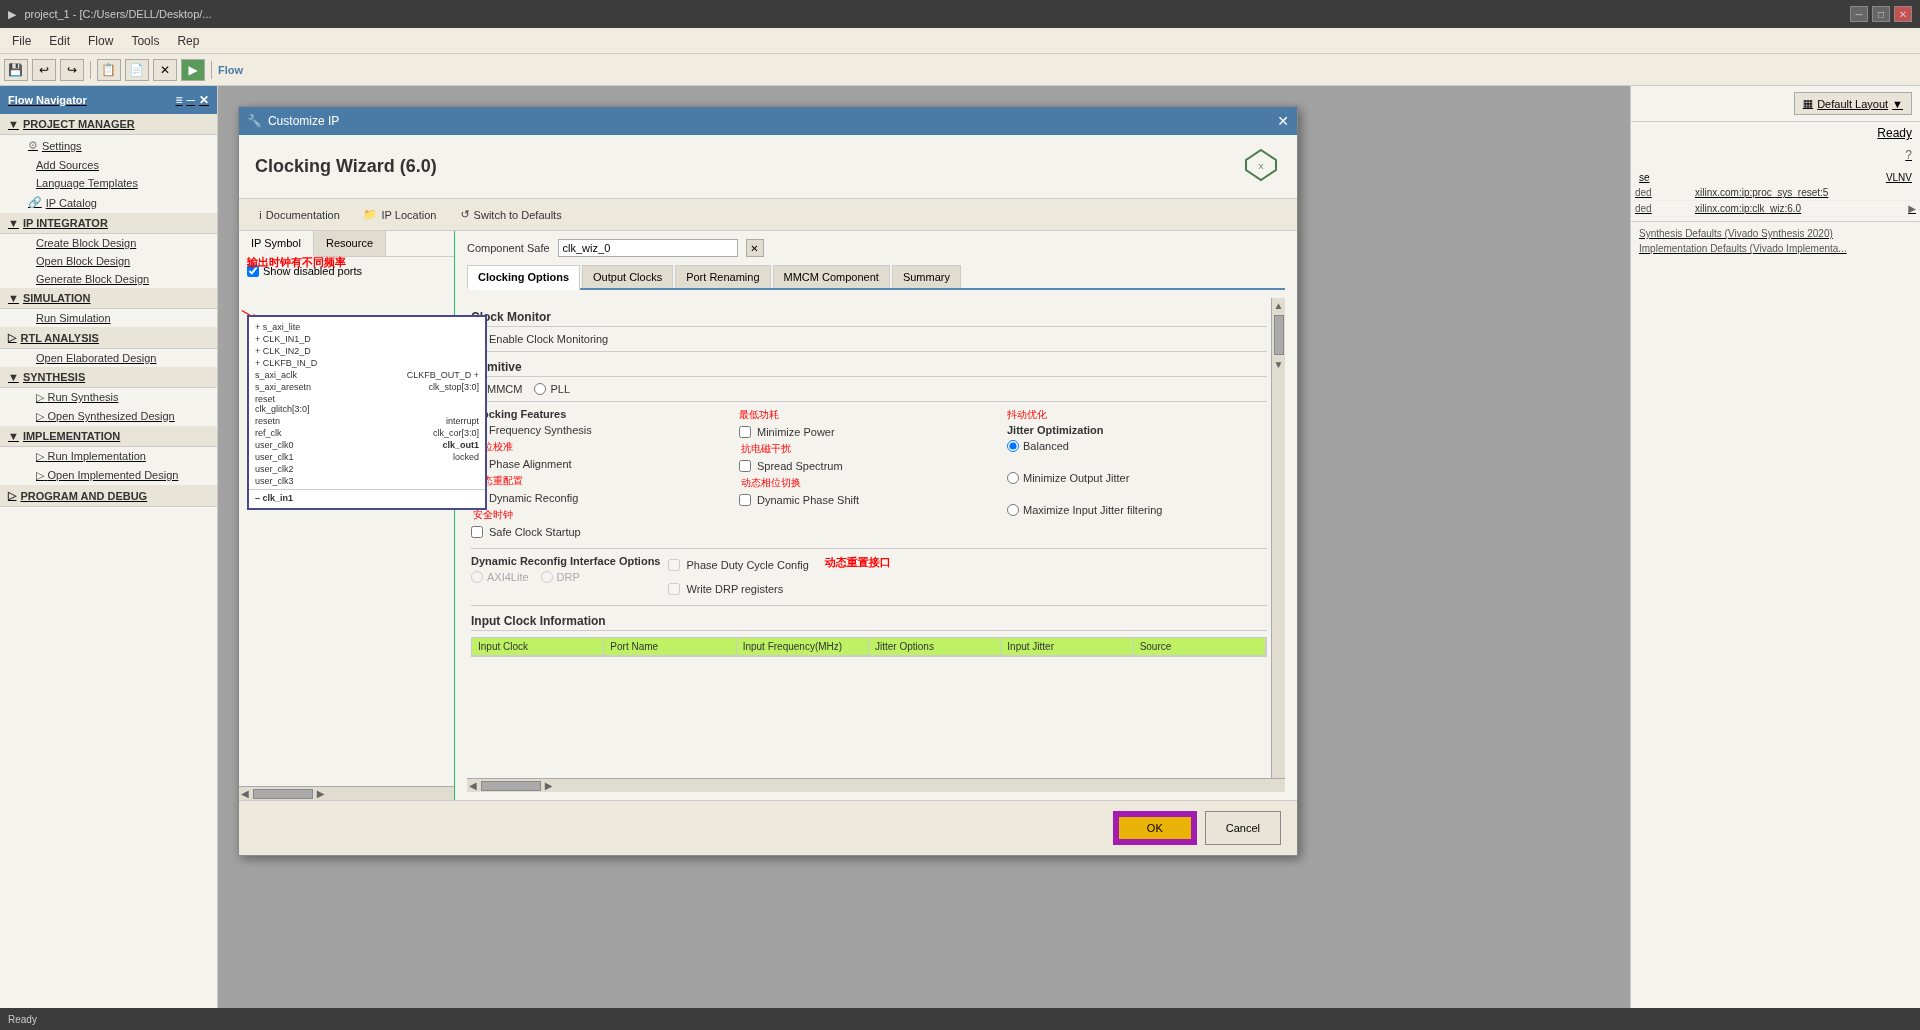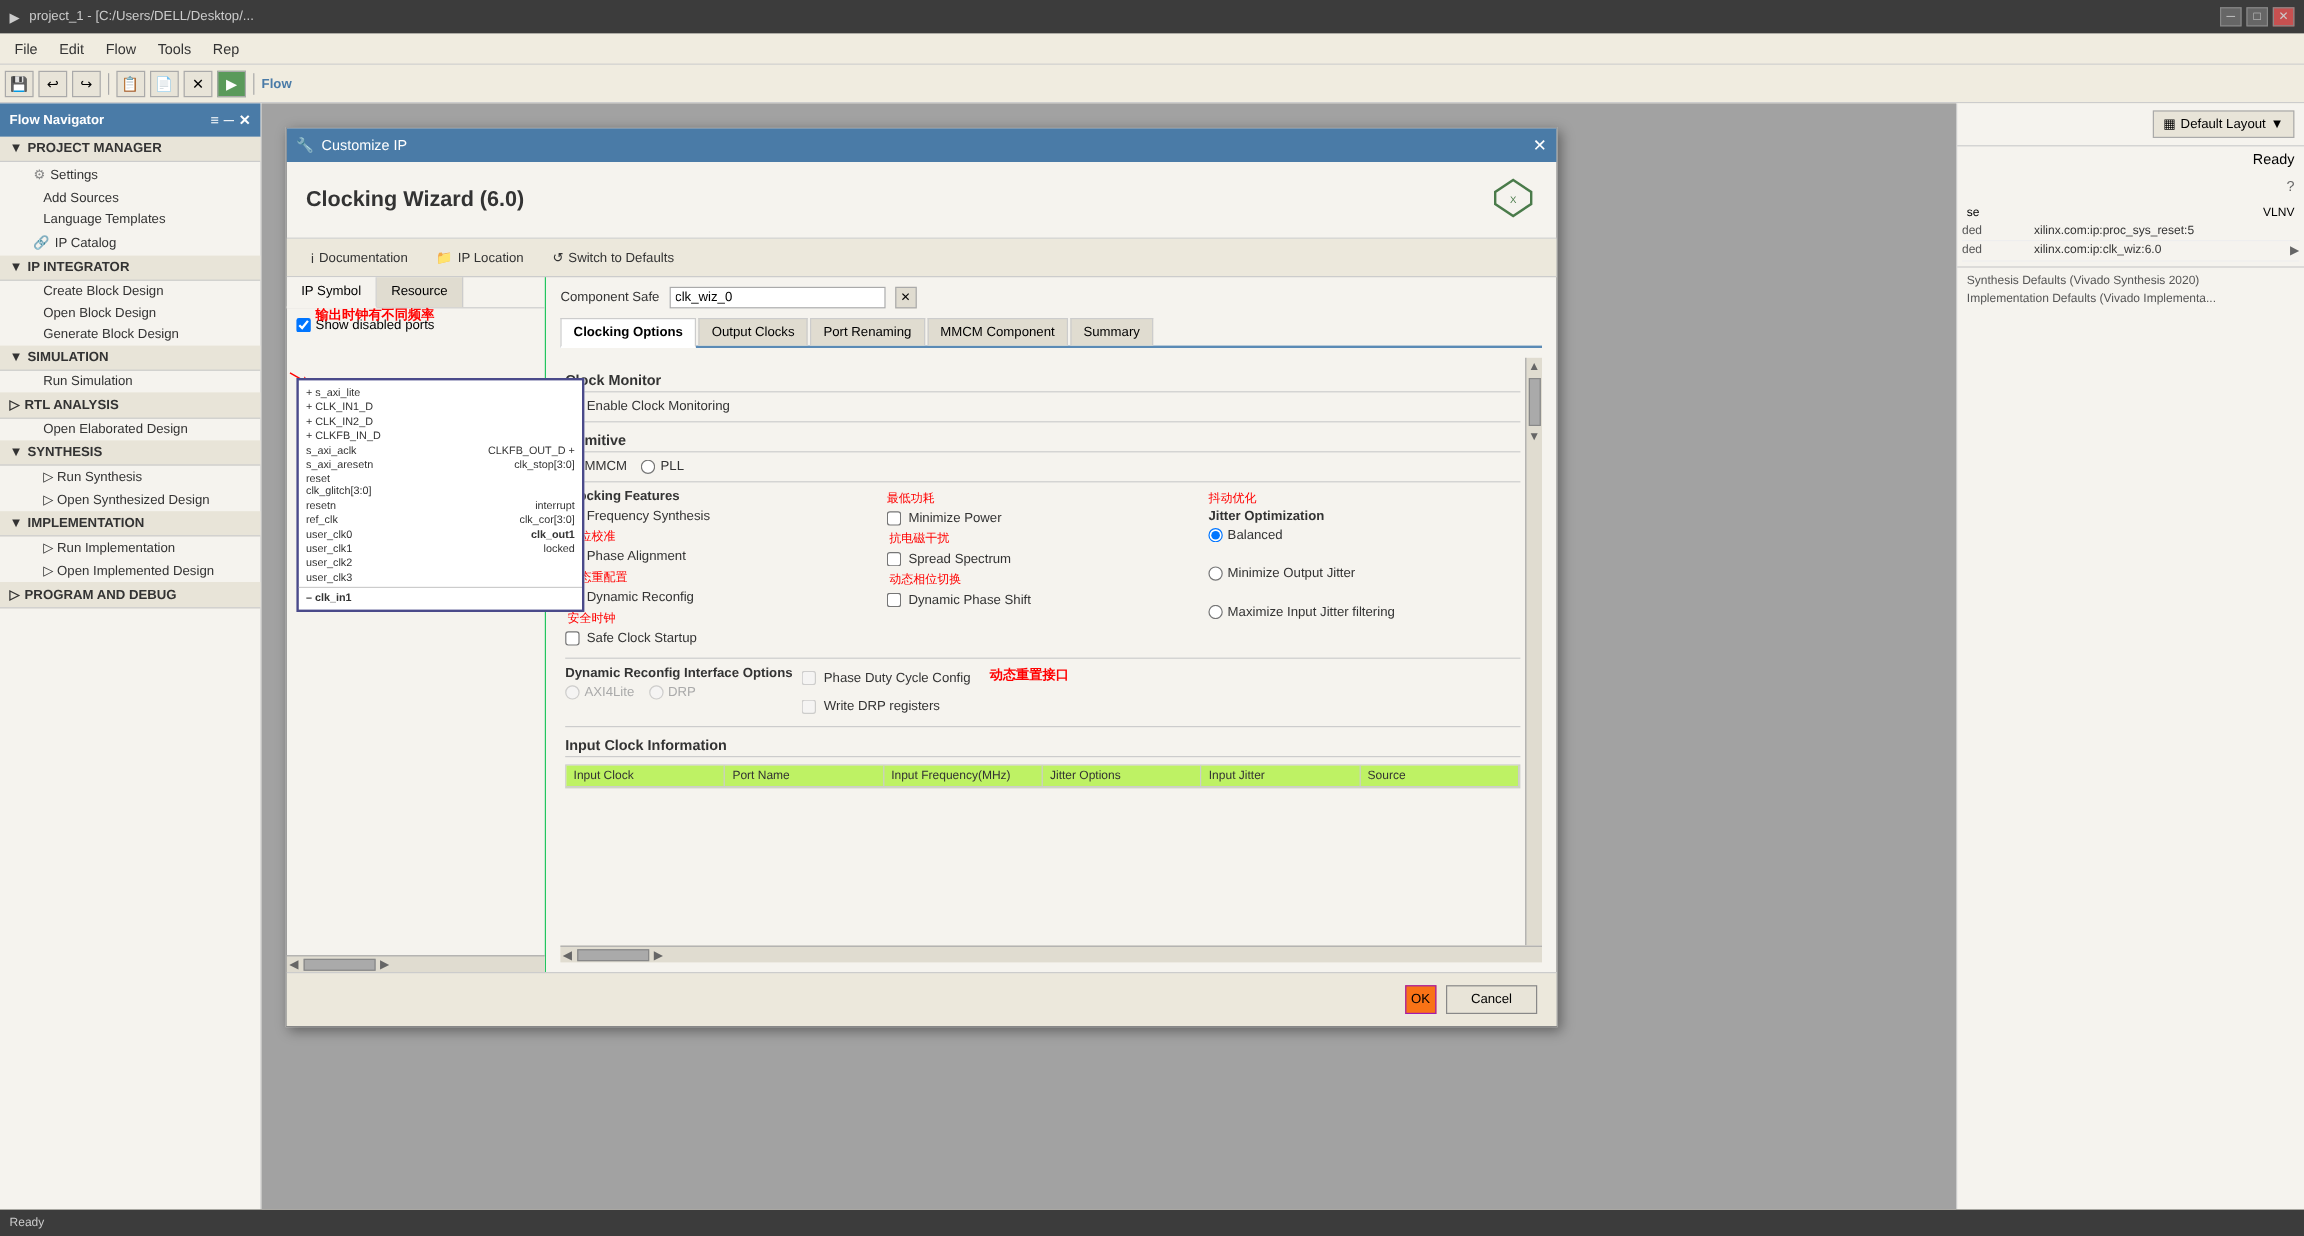--- a/index.html
+++ b/index.html
@@ -16,21 +16,21 @@
     .title-bar-btn.close { background: #c75050; }
 
     
     .menu-bar { height: 26px; background: #f0ece0; display: flex; align-items: center; padding: 0 4px; border-bottom: 1px solid #ccc; gap: 2px; }
     .menu-item { padding: 2px 8px; cursor: pointer; font-size: 12px; color: #333; }
     .toolbar { height: 32px; background: #f0ece0; display: flex; align-items: center; padding: 0 4px; border-bottom: 1px solid #ccc; gap: 4px; }
     .toolbar-btn { width: 24px; height: 22px; background: #e8e4d8; border: 1px solid #aaa; cursor: pointer; display: flex; align-items: center; justify-content: center; font-size: 12px; }
     .toolbar-sep { width: 1px; height: 18px; background: #aaa; margin: 0 2px; }
 
     
-    .main-layout { flex: 1; display: flex; overflow: hidden; }
+    .main-layout { flex: 1; display: flex; overflow: hidden; text-decoration: underline; }
 
     
     .left-panel { width: 218px; background: #f5f3ee; border-right: 1px solid #ccc; display: flex; flex-direction: column; }
     .panel-header { height: 28px; background: #4a7ba7; display: flex; align-items: center; justify-content: space-between; padding: 0 8px; color: white; font-size: 11px; font-weight: bold; }
     .panel-header-icons { display: flex; gap: 4px; }
     .panel-icon { color: white; font-size: 12px; cursor: pointer; }
     .nav-section { }
     .nav-section-header { padding: 4px 8px; font-weight: bold; font-size: 11px; color: #333; cursor: pointer; display: flex; align-items: center; gap: 4px; background: #e8e4d8; border-bottom: 1px solid #ccc; }
     .nav-item { padding: 4px 8px 4px 28px; font-size: 11px; color: #333; cursor: pointer; display: flex; align-items: center; gap: 4px; }
     .nav-sub-item { padding: 3px 8px 3px 36px; font-size: 11px; color: #333; cursor: pointer; }
@@ -88,21 +88,21 @@
     .table-header { display: flex; background: #bef264; border-bottom: 1px solid #ccc; }
     .table-cell { padding: 3px 6px; font-size: 10px; color: #333; border-right: 1px solid #ccc; flex: 1; }
 
     
     .scrollbar-v { width: 14px; background: #e0dcd0; border-left: 1px solid #aaa; display: flex; flex-direction: column; align-items: center; padding: 2px 0; }
     .scroll-arrow { font-size: 10px; color: #666; cursor: pointer; }
     .scroll-thumb { width: 10px; height: 40px; background: #aaa; border: 1px solid #888; margin: 4px 0; cursor: pointer; }
 
     
     .dialog-footer { padding: 10px 16px; display: flex; justify-content: flex-end; gap: 8px; border-top: 1px solid #ccc; background: #ece8dc; }
-    .btn-ok { padding: 5px 4px; background: #f97316; border: 1px solid #a21caf; cursor: pointer; font-size: 11px; }
+    .btn-ok { padding: 5px 28px; background: #eab308; border: 6px solid #a21caf; cursor: pointer; font-size: 11px; }
     .btn-cancel { padding: 5px 20px; background: #e8e4d8; border: 1px solid #888; cursor: pointer; font-size: 11px; }
 
     
     .bottom-bar { height: 22px; background: #3c3c3c; display: flex; align-items: center; padding: 0 8px; gap: 8px; }
     .status-item { color: #ccc; font-size: 10px; }
     .prop-row { display: flex; justify-content: space-between; padding: 2px 0; border-bottom: 1px solid #eee; }
     .prop-key { font-size: 10px; color: #555; min-width: 60px; }
     .prop-val { font-size: 10px; color: #333; flex: 1; }
 
     
@@ -301,21 +301,21 @@
               </div>
 
               <div class="dialog-ip-panel">
                 <div class="show-disabled-ports">
                   <input type="checkbox" checked="" style="">
                   <label>Show disabled ports</label>
                 </div>
 
                 <div style="position:relative; width:240px; margin:0 auto;">
 
-                  <div style="position:absolute;top:-30px;left:16px;color:red;font-size:11px;font-weight:bold;white-space:nowrap;text-align:center;">输出时钟有不同频率</div>
+                  <div style="position:absolute;top:-30px;left:0;color:red;font-size:11px;font-weight:bold;white-space:nowrap;text-align:center;">输出时钟有不同频率</div>
                   <div style="position:absolute;top:10px;left:-10px;color:red;font-size:28px;transform:rotate(30deg);">→</div>
 
                   <div style="border:2px solid #4a4a8a;background:white;padding:4px 0;margin-top:30px;position:relative;">
 
                     <div style="font-size:9px;padding:1px 6px;color:#333;">+ s_axi_lite</div>
                     <div style="font-size:9px;padding:1px 6px;color:#333;">+ CLK_IN1_D</div>
                     <div style="font-size:9px;padding:1px 6px;color:#333;">+ CLK_IN2_D</div>
                     <div style="font-size:9px;padding:1px 6px;color:#333;">+ CLKFB_IN_D</div>
                     <div style="font-size:9px;padding:1px 6px;color:#333;display:flex;justify-content:space-between;">
                       <span>s_axi_aclk</span>

